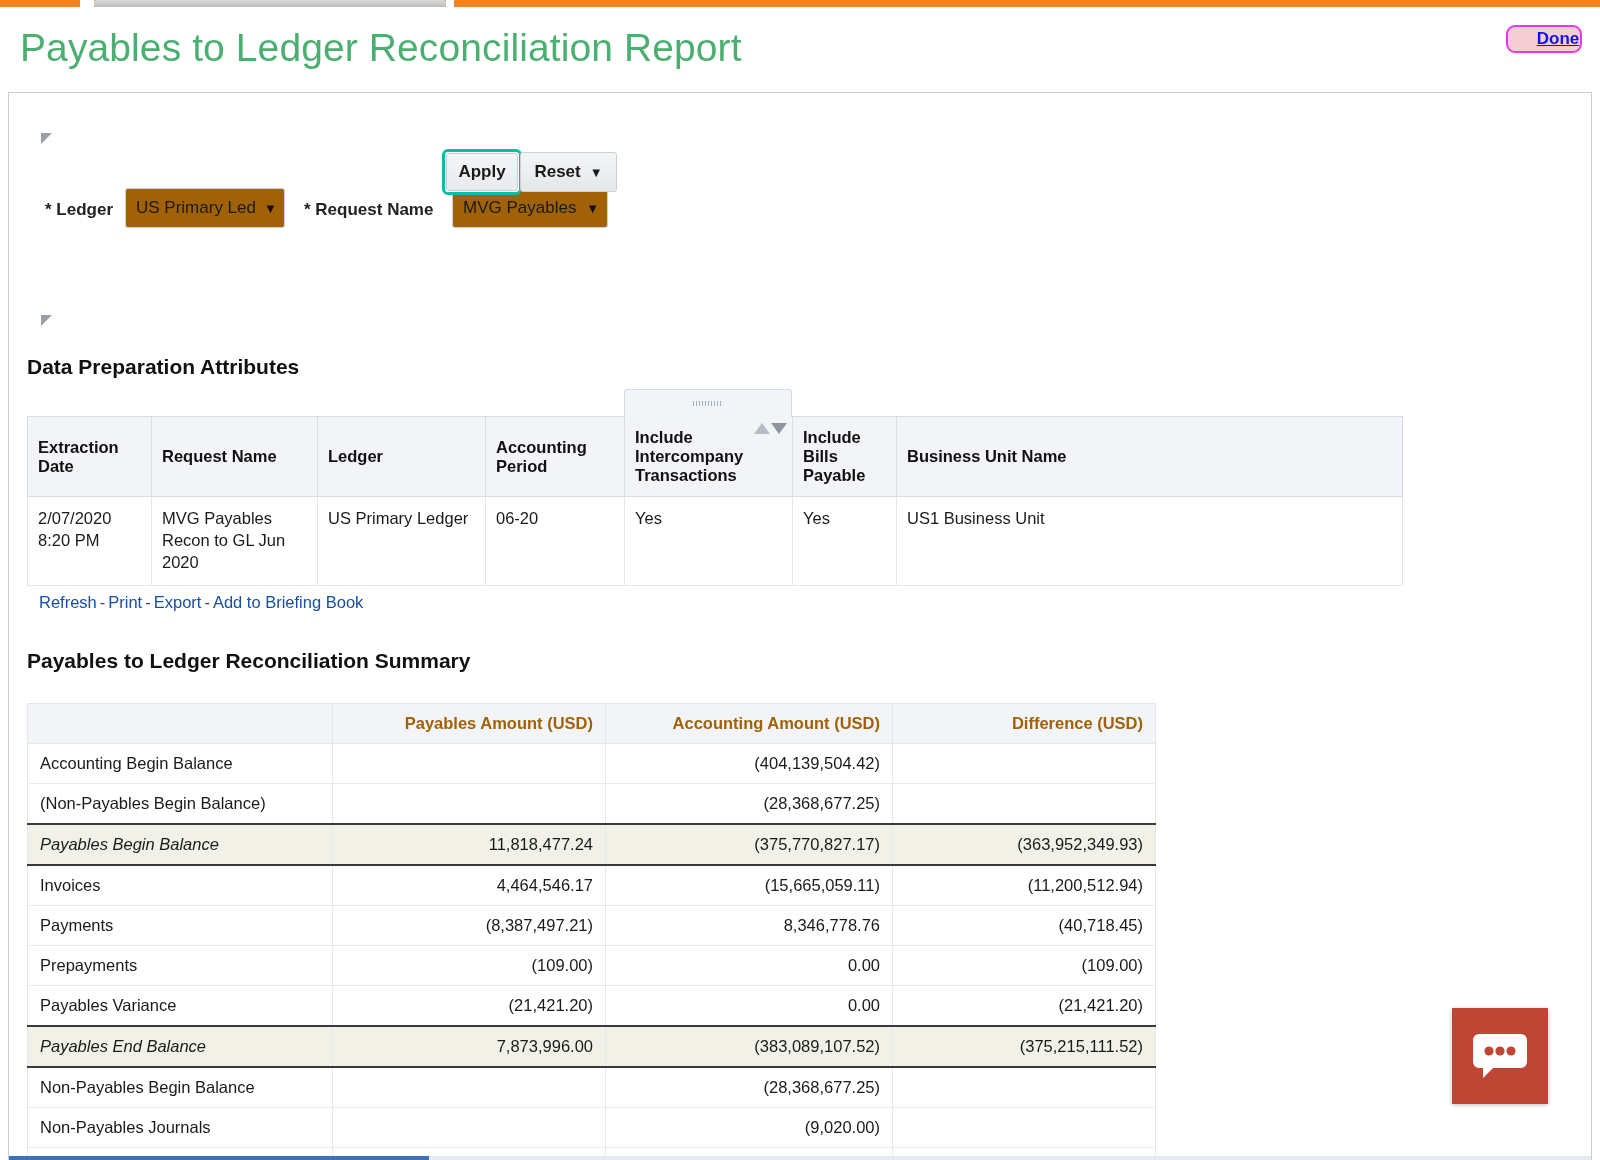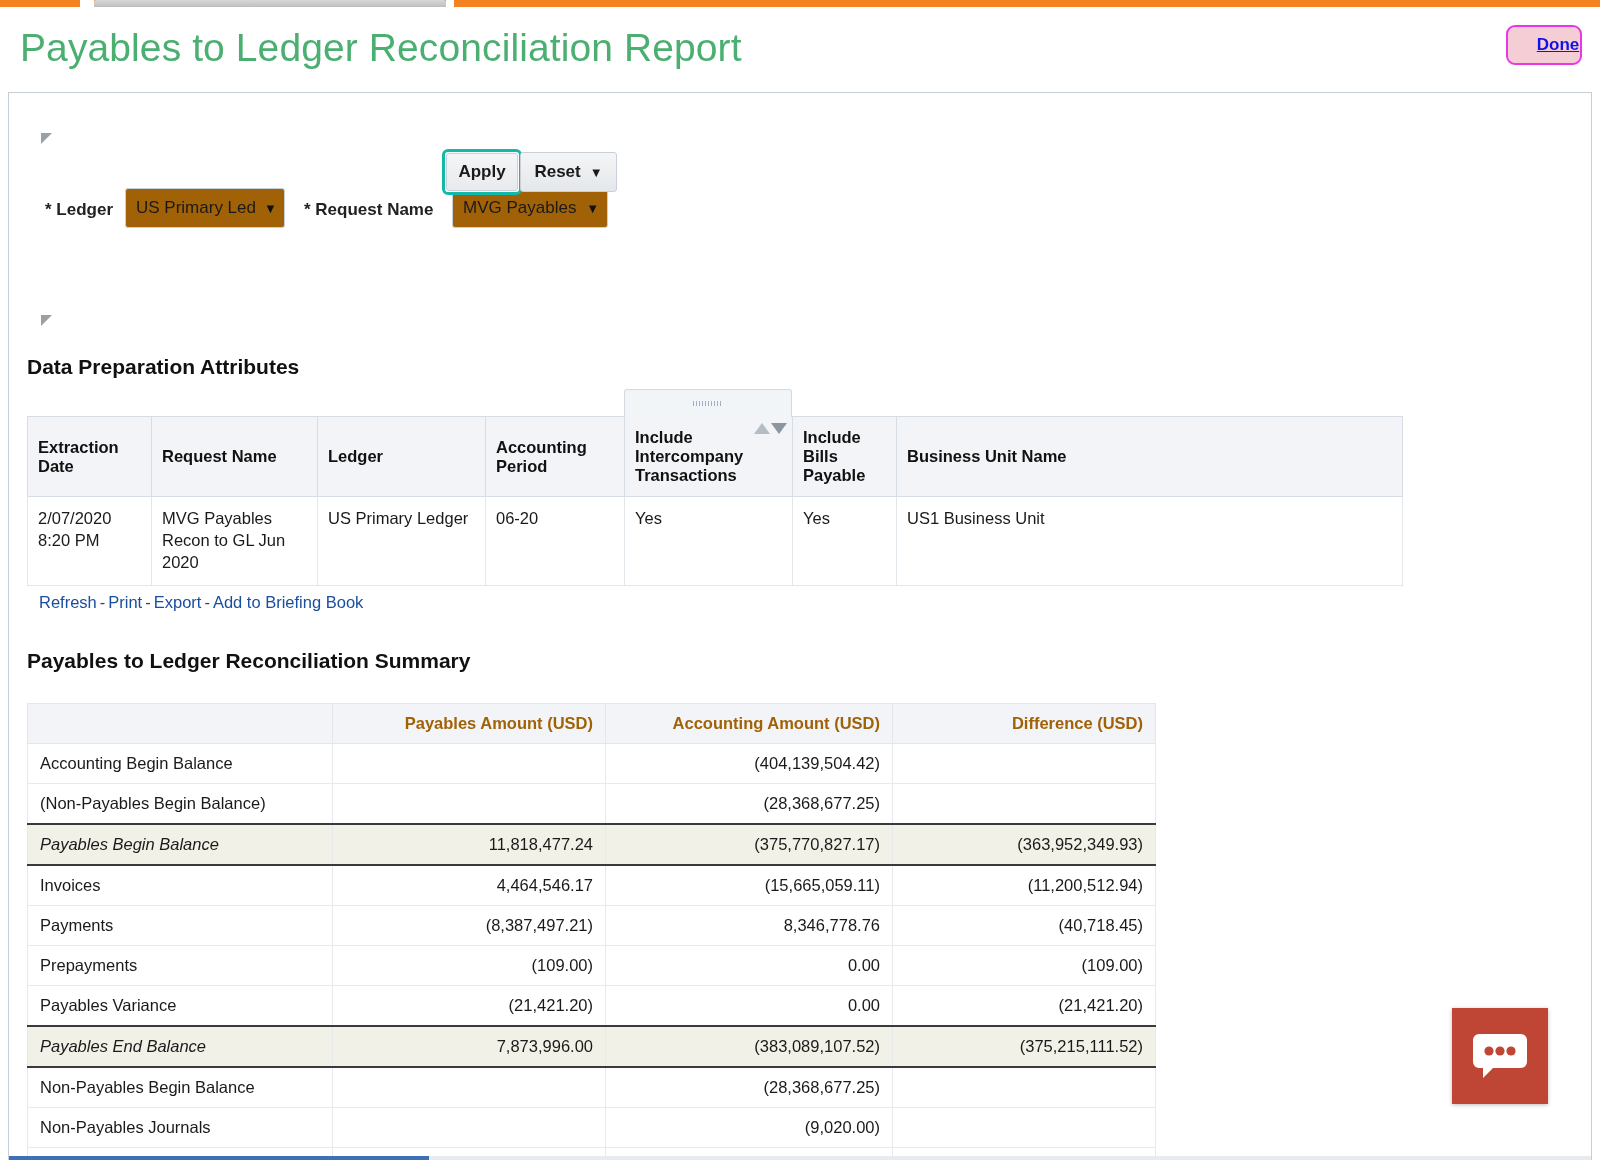--- a/index.html
+++ b/index.html
@@ -54,21 +54,21 @@
     color: #4caf72;
     font-weight: 400;
     letter-spacing: 0.1px;
     white-space: nowrap;
   }
   .done-button {
     position: absolute;
     right: 18px;
     top: 18px;
     width: 76px;
-    height: 40px;
+    height: 28px;
     background: #f5cdd4;
     border: 2px solid #e638e6;
     border-radius: 9px;
     color: #1212e8;
     font-size: 17px;
     font-weight: 700;
     text-decoration: underline;
     display: flex;
     align-items: center;
     justify-content: center;

